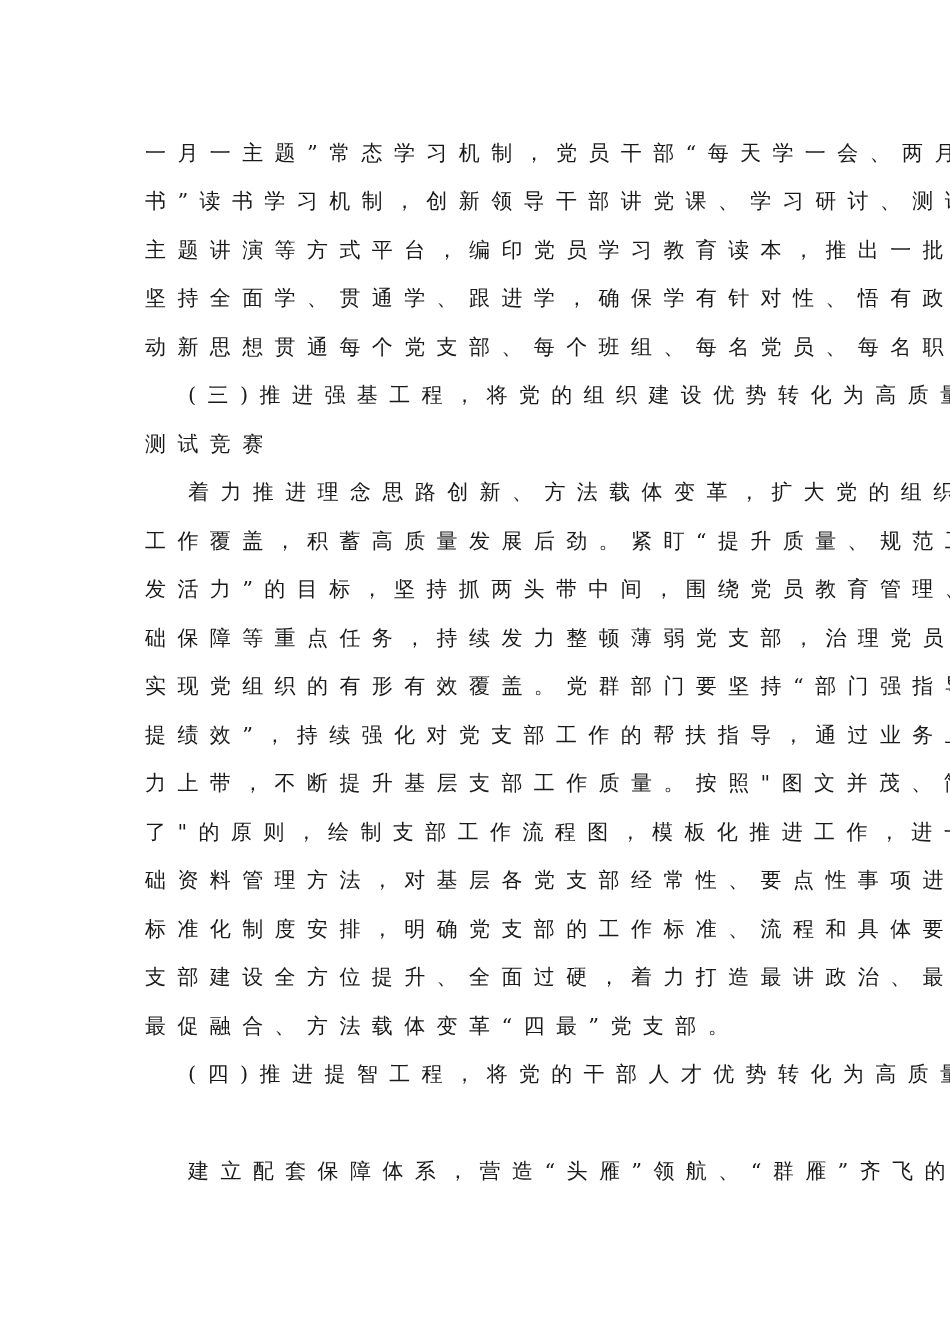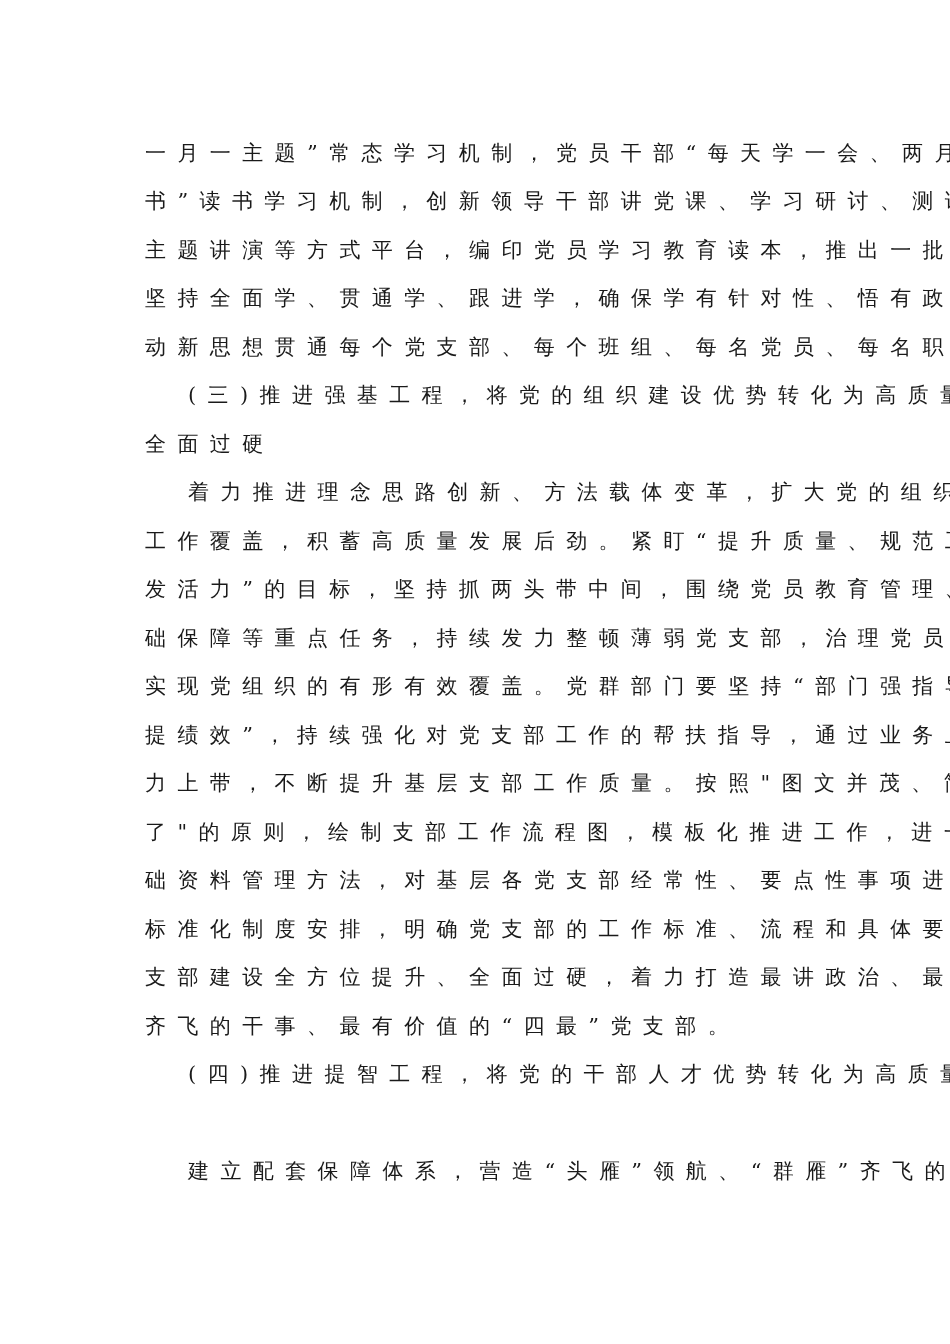--- a/index.html
+++ b/index.html
@@ -27,28 +27,28 @@
 </head>
 <body>
 
 <div class="page">
   <div class="line" style="top:138px">一月一主题”常态学习机制，党员干部“每天学一会、两月一本</div>
   <div class="line" style="top:186px">书”读书学习机制，创新领导干部讲党课、学习研讨、测试竞赛、</div>
   <div class="line" style="top:235px">主题讲演等方式平台，编印党员学习教育读本，推出一批精品党课，</div>
   <div class="line" style="top:283px">坚持全面学、贯通学、跟进学，确保学有针对性、悟有政治感，推</div>
   <div class="line" style="top:332px">动新思想贯通每个党支部、每个班组、每名党员、每名职工。</div>
   <div class="line indent" style="top:380px">(三)推进强基工程，将党的组织建设优势转化为高质量发展的</div>
-  <div class="line" style="top:429px">全面过硬</div>
+  <div class="line" style="top:429px">测试竞赛</div>
   <div class="line indent" style="top:477px">着力推进理念思路创新、方法载体变革，扩大党的组织覆盖和</div>
   <div class="line" style="top:526px">工作覆盖，积蓄高质量发展后劲。紧盯“提升质量、规范工作、激</div>
   <div class="line" style="top:574px">发活力”的目标，坚持抓两头带中间，围绕党员教育管理、党建基</div>
   <div class="line" style="top:623px">础保障等重点任务，持续发力整顿薄弱党支部，治理党员空白班组，</div>
   <div class="line" style="top:671px">实现党组织的有形有效覆盖。党群部门要坚持“部门强指导、支部</div>
   <div class="line" style="top:720px">提绩效”，持续强化对党支部工作的帮扶指导，通过业务上帮、能</div>
   <div class="line" style="top:768px">力上带，不断提升基层支部工作质量。按照"图文并茂、简单明</div>
   <div class="line" style="top:817px">了"的原则，绘制支部工作流程图，模板化推进工作，进一步完善基</div>
   <div class="line" style="top:865px">础资料管理方法，对基层各党支部经常性、要点性事项进行程序化、</div>
   <div class="line" style="top:914px">标准化制度安排，明确党支部的工作标准、流程和具体要求，推动</div>
   <div class="line" style="top:962px">支部建设全方位提升、全面过硬，着力打造最讲政治、最守底线、</div>
-  <div class="line" style="top:1011px">齐飞的干事、最有价值的“四最”党支部。</div>
+  <div class="line" style="top:1011px">最促融合、方法载体变革“四最”党支部。</div>
   <div class="line indent" style="top:1059px">(四)推进提智工程，将党的干部人才优势转化为高质量发展的</div>
   <div class="line indent" style="top:1156px">建立配套保障体系，营造“头雁”领航、“群雁”齐飞的干事</div>
 </div>
 
 </body></html>

